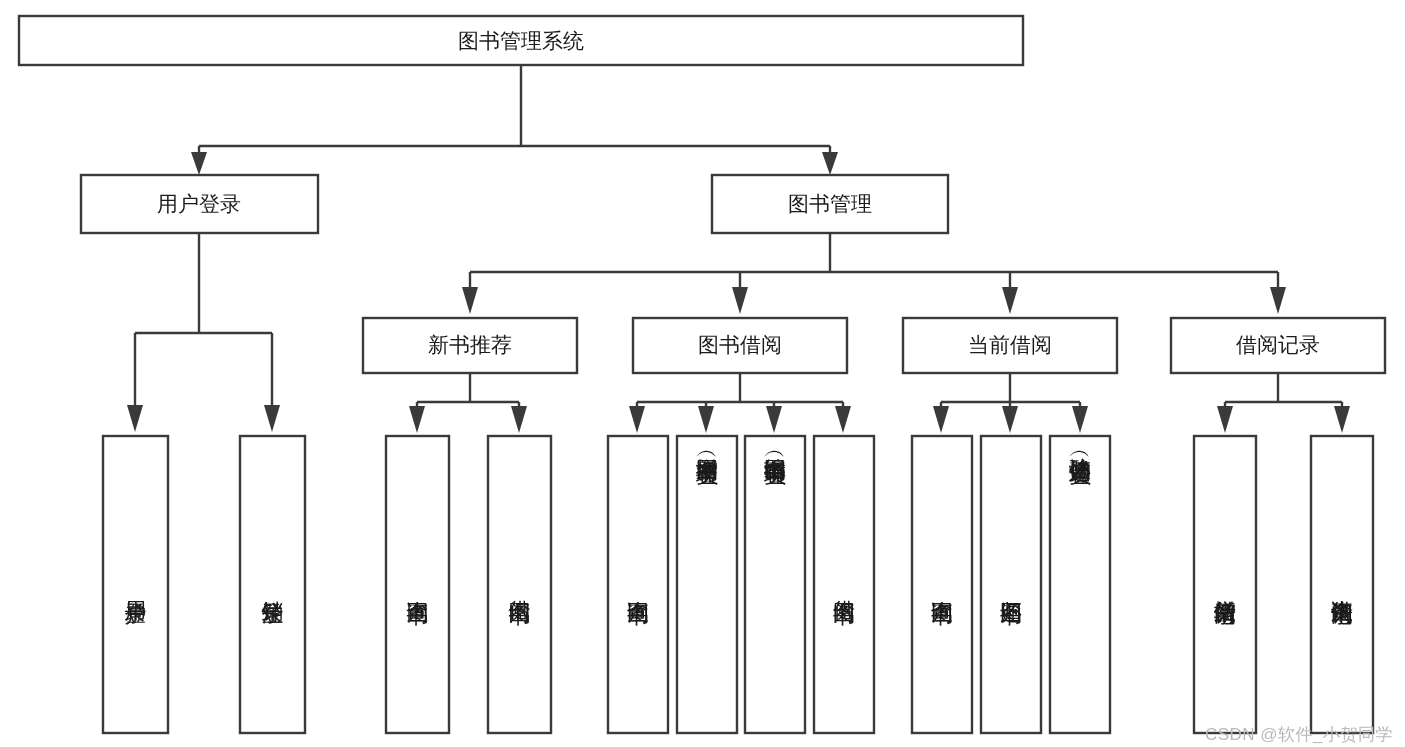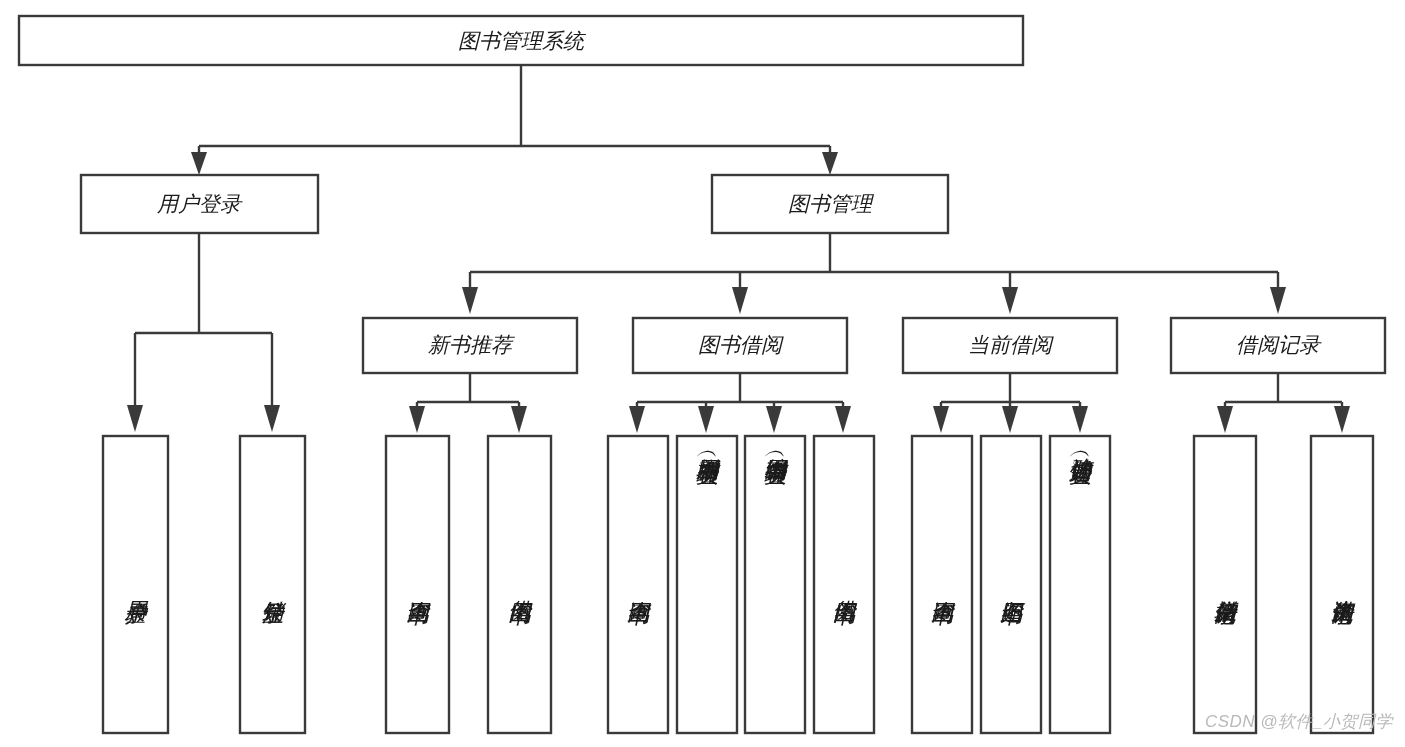--- a/index.html
+++ b/index.html
@@ -9,21 +9,20 @@
   }
   body {
     font-family: "Liberation Sans", "DejaVu Sans", sans-serif;
   }
   #diagram-root {
     position: relative;
     width: 1405px;
     height: 747px;
     background: #ffffff;
     overflow: hidden;
-    font-style: italic;
   }
   svg.canvas {
     position: absolute;
     left: 0;
     top: 0;
     width: 1405px;
     height: 747px;
   }
   .node-box {
     fill: #ffffff;
@@ -62,21 +61,21 @@
     color: #1b1b1b;
     writing-mode: vertical-rl;
     text-orientation: upright;
     letter-spacing: 1px;
     text-align: center;
     white-space: nowrap;
   }
   .watermark {
     position: absolute;
     right: 12px;
-    bottom: 14px;
+    bottom: 1px;
     font-family: "Liberation Sans", "DejaVu Sans", sans-serif;
     font-size: 17px;
     color: #b9b9b9;
     letter-spacing: 0.5px;
     white-space: nowrap;
     user-select: none;
   }
 </style>
 </head>
 <body>

